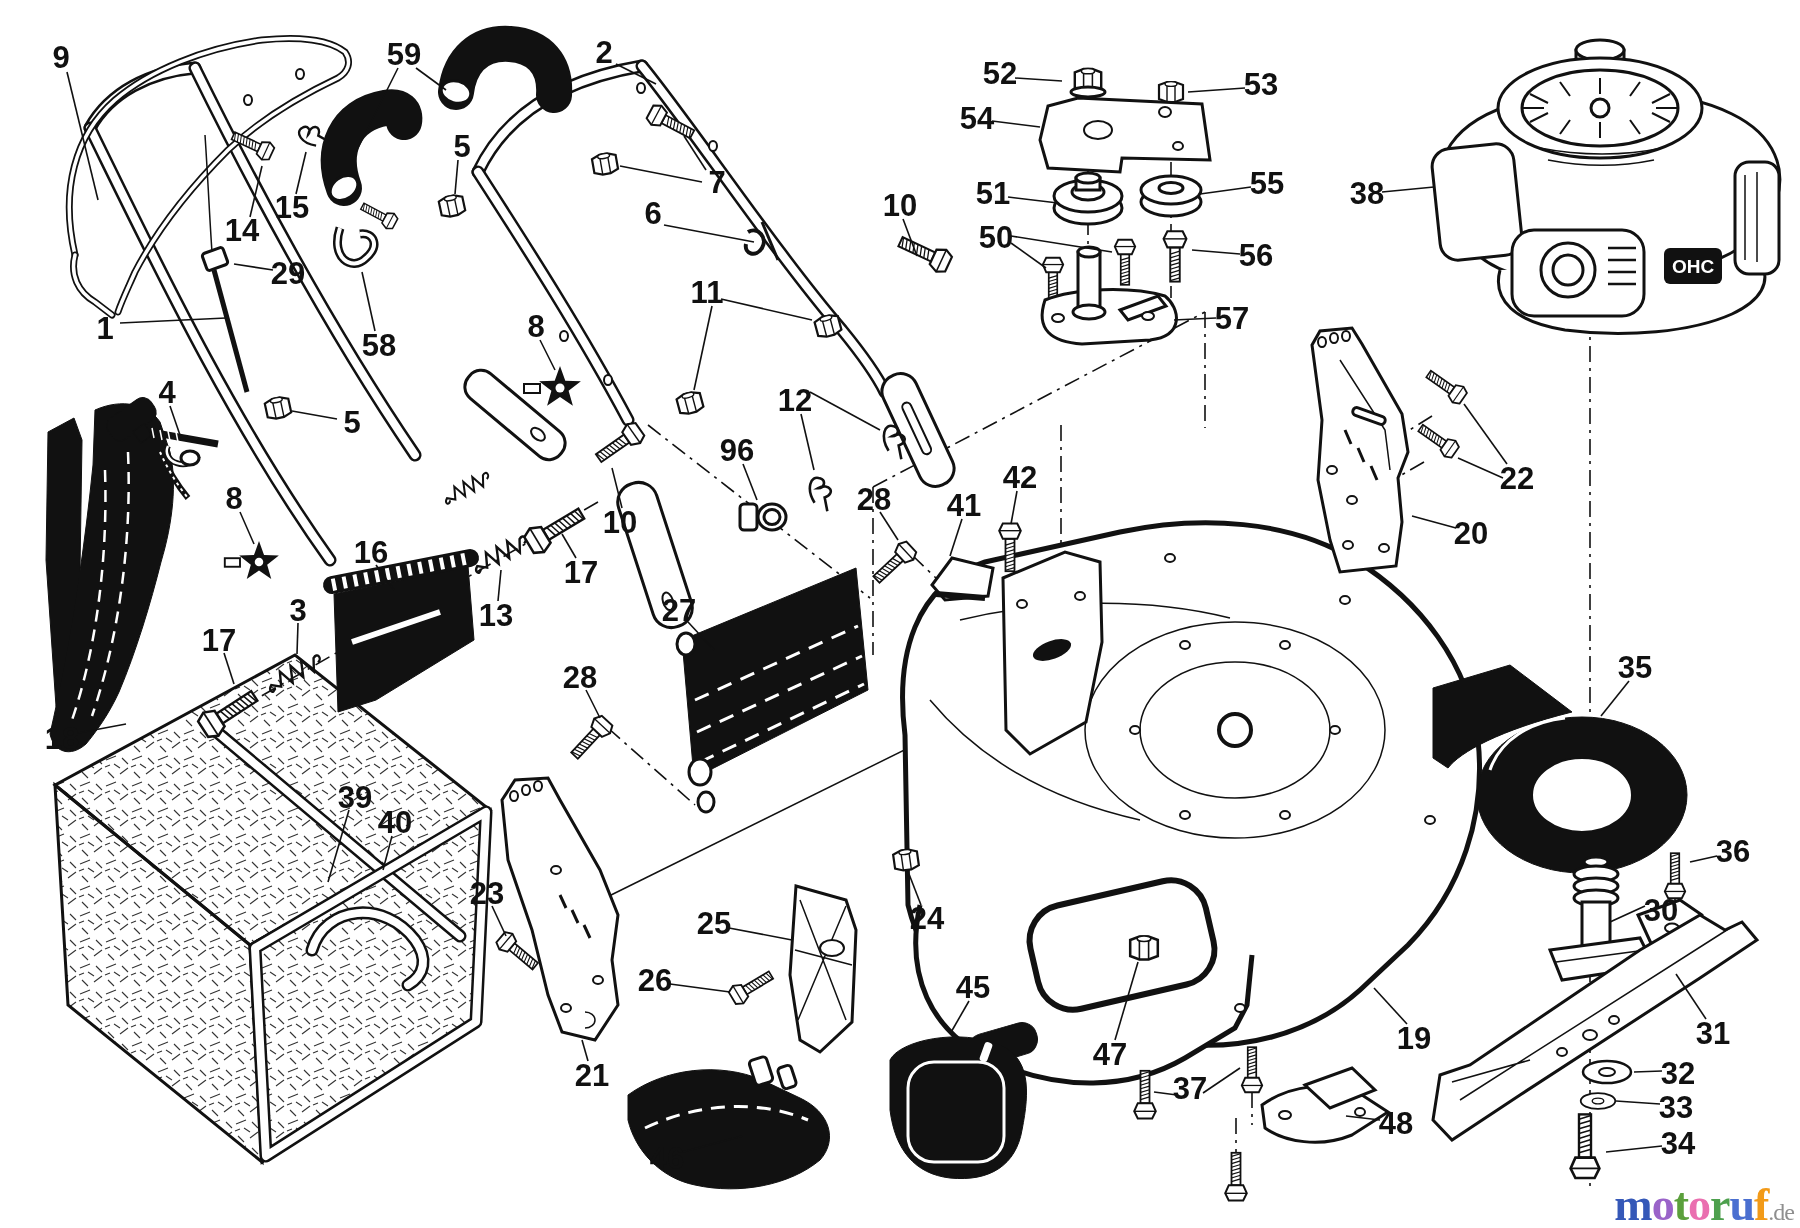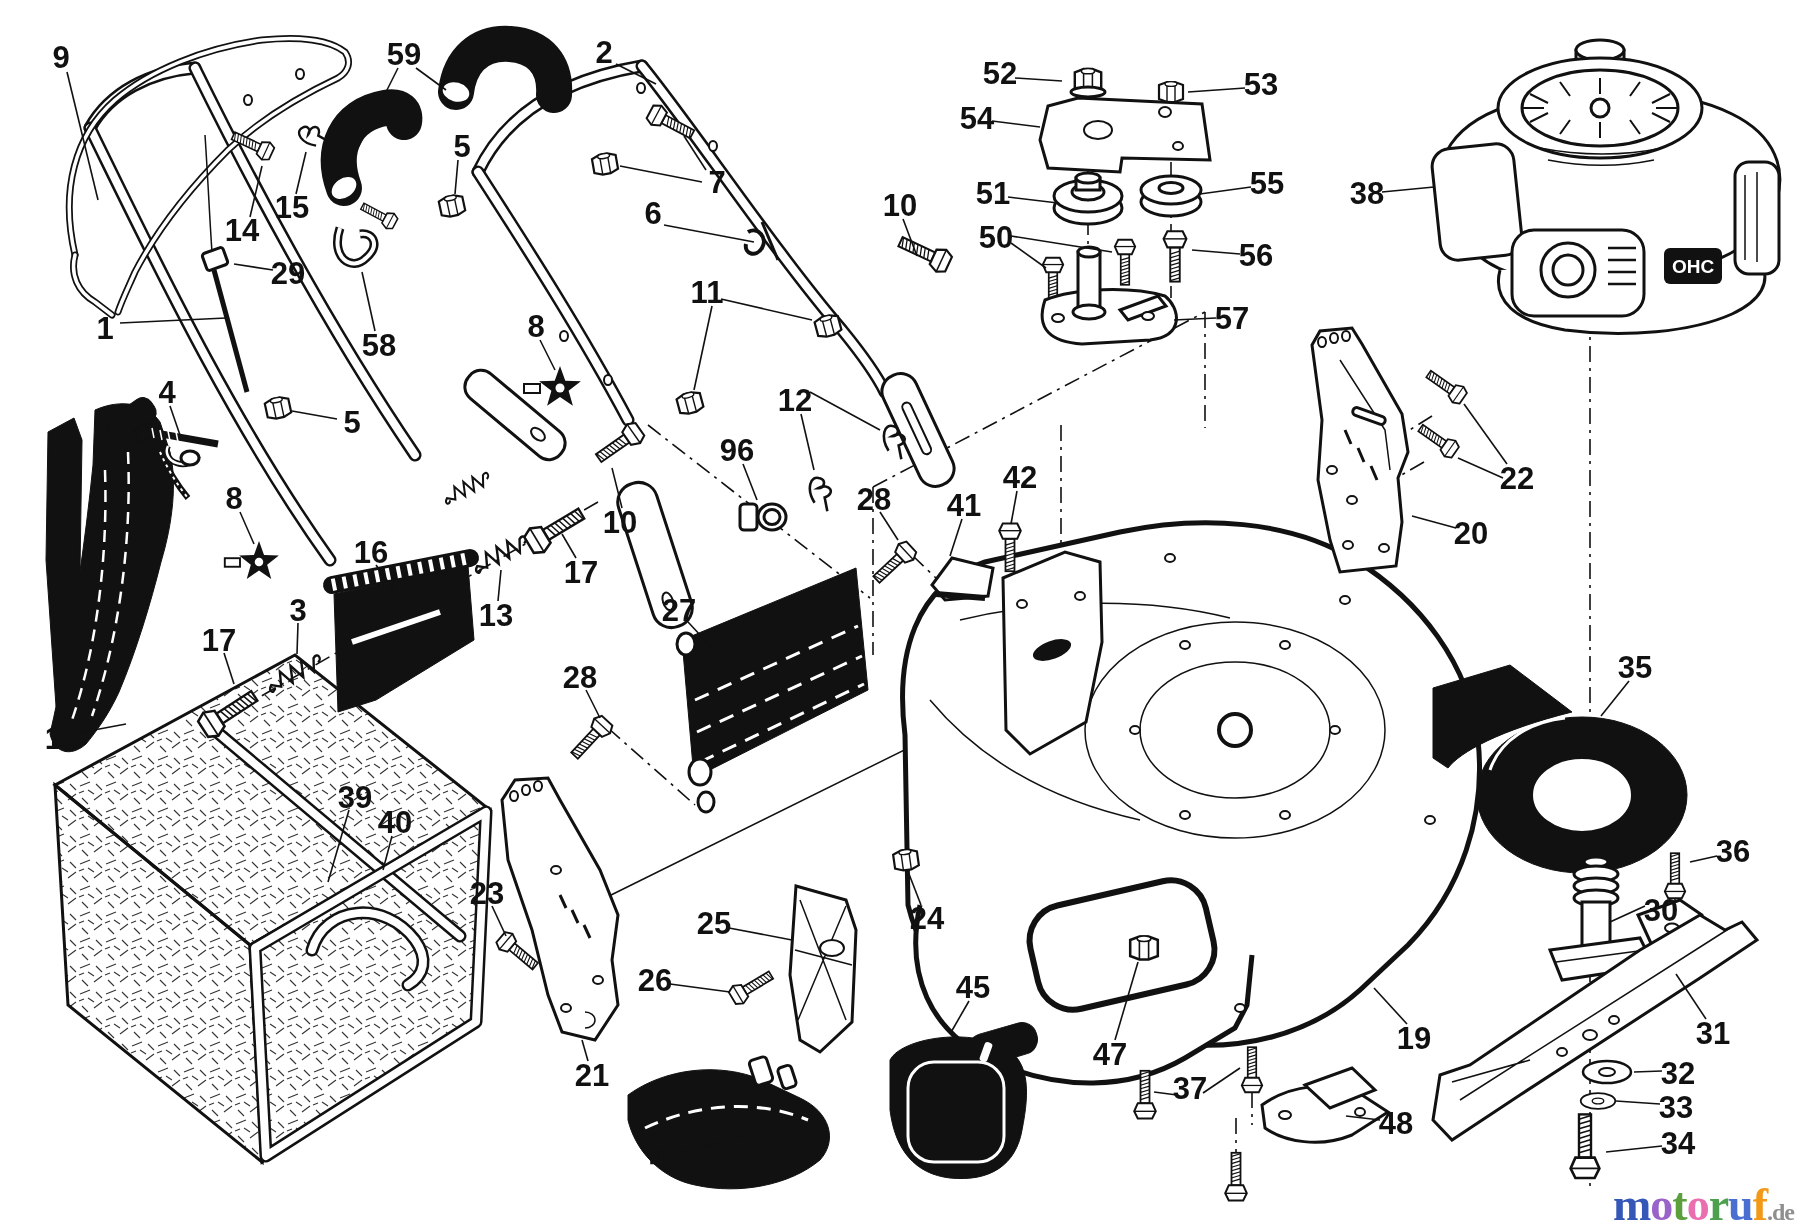--- a/index.html
+++ b/index.html
@@ -14,21 +14,21 @@
   .wirecore{stroke:#fff;stroke-width:3.5;fill:none;stroke-linecap:round;stroke-linejoin:round;}
   .part{fill:#fff;stroke:#111;stroke-width:3;}
   .partbold{fill:#fff;stroke:#111;stroke-width:5;}
   .black{fill:#111;stroke:#111;stroke-width:1;}
   .thin{stroke:#111;stroke-width:1.5;fill:none;}
   .dashdot{stroke:#111;stroke-width:1.6;fill:none;stroke-dasharray:16 6 3 6;}
   .whitedash{stroke:#fff;stroke-width:3;fill:none;stroke-dasharray:15 10;}
   .hole{fill:#fff;stroke:#111;stroke-width:2;}
   #logo{position:absolute;right:6px;bottom:0;font:700 46px "Liberation Serif",serif;
         letter-spacing:-1px;line-height:1;}
-  #logo .suffix{font-size:24px;font-weight:700;}
+  #logo .suffix{font-size:24px;font-weight:400;}
 </style>
 </head>
 <body>
 
 <div id="stage">
 <svg id="diagram" width="1800" height="1228" viewBox="0 0 1800 1228">
   <defs>
     <pattern id="grass" width="26" height="26" patternUnits="userSpaceOnUse">
       <g stroke="#333" stroke-width="1.1" fill="none">
         <path d="M2,6 L12,2 M16,20 L24,14 M4,18 L10,24 M18,4 L24,10 M10,10 L16,14 M1,13 L6,11"></path>

